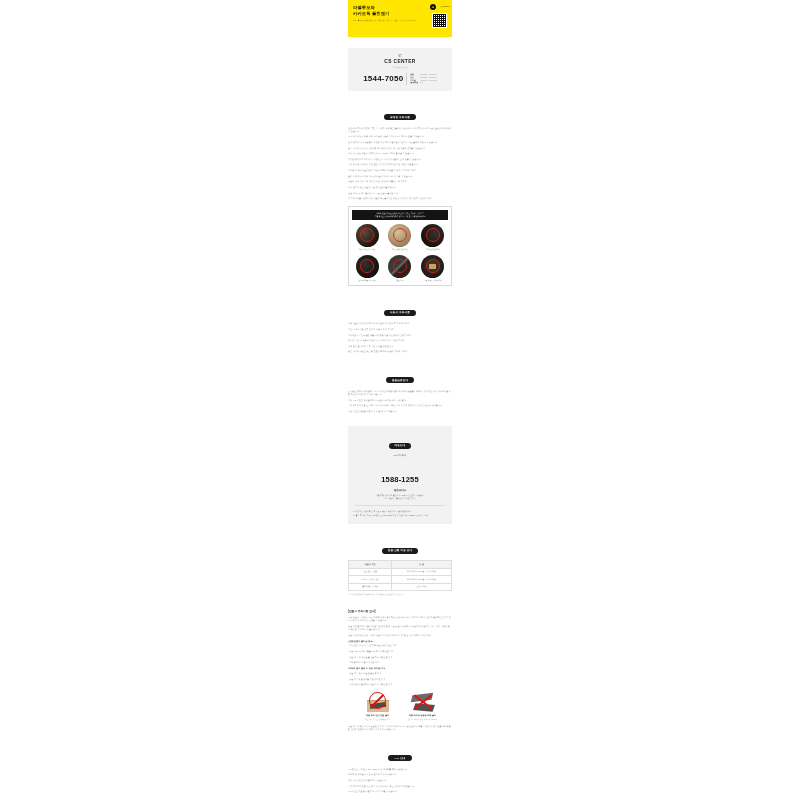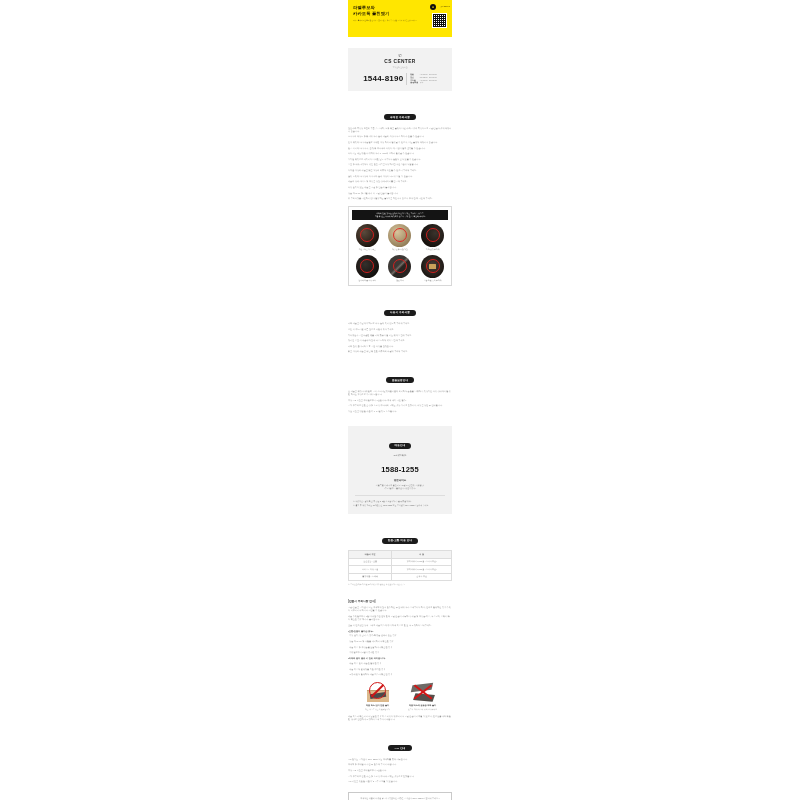--- a/index.html
+++ b/index.html
@@ -46,21 +46,21 @@
   .c4{background:radial-gradient(circle at 40% 40%,#35302c,#100d0b 76%);}
   .c5{background:linear-gradient(135deg,#3c3835 44%,#6f6862 50%,#282421 56%);}
   .c6{background:radial-gradient(circle at 50% 45%,#4a4038,#181310 76%);}
   .gold{position:absolute;left:8px;top:9px;width:7px;height:5px;background:#c9a25a;border-radius:.5px;}
   .cap{font-size:1.8px;color:#777;margin-top:1.4px;}
   
   .intro{font-size:2.1px;line-height:1.55;color:#8a8a8a;margin-bottom:2.6px;}
   
   .shipbox{background:#f2f2f2;margin-top:13px;padding:6px 5px;text-align:center;}
   .courier{font-size:2.5px;color:#666;margin-top:4px;}
-  .ship-phone{font-size:7.5px;font-weight:bold;color:#111;margin-top:8px;letter-spacing:.2px;}
+  .ship-phone{font-size:7.5px;font-weight:bold;color:#111;margin-top:18px;letter-spacing:.2px;}
   .visit{font-size:2.5px;font-weight:bold;color:#333;margin-top:4.5px;}
   .addr{font-size:2px;color:#888;line-height:1.6;margin-top:2px;}
   .ship-div{border-top:1px solid #dddddd;margin:4.5px 2px;}
   .note{font-size:1.9px;color:#777;line-height:1.6;text-align:left;margin-bottom:1px;}
   
   table{width:100%;border-collapse:collapse;margin-top:2px;}
   th{background:#f3f3f3;border:1px solid #ddd;font-size:2px;color:#555;padding:1.8px 1px;font-weight:bold;}
   td{border:1px solid #ddd;font-size:2px;color:#888;padding:1.7px 1px;text-align:center;}
   .footnote{font-size:1.8px;color:#999;margin-top:2px;}
   
@@ -102,21 +102,21 @@
       <div class="qr">
           <div class="qr-inner"></div>
         </div>
     </div>
 
     <div class="csbox">
       <div class="cs-icon">✆</div>
       <div class="cs-title">CS CENTER</div>
       <div class="cs-sub">고객센터 운영시간</div>
       <div class="cs-row">
-        <div class="cs-phone">1544-8190</div>
+        <div class="cs-phone">1544-7050</div>
         <div class="cs-div"></div>
         <div class="hours">
           <div class="hour-row">
             <span class="hour-label">평일</span>
             <span class="hour-val">AM 09:00 - PM 06:00</span>
           </div>
           <div class="hour-row">
             <span class="hour-label">점심</span>
             <span class="hour-val">PM 12:00 - PM 01:00</span>
           </div>

